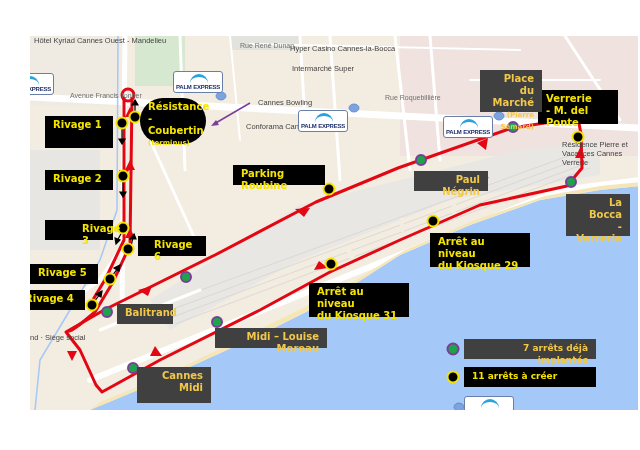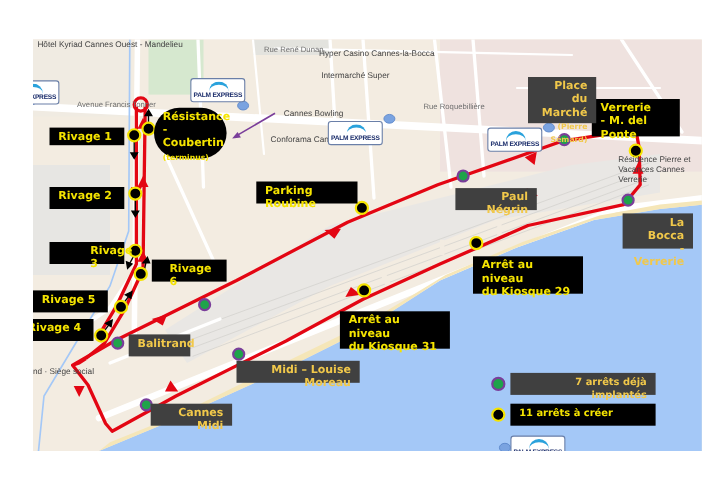--- a/index.html
+++ b/index.html
@@ -174,48 +174,48 @@
 
   <div class="lbl black" style="left:110px;top:62px;width:66px;height:46px;border-radius:23px;">
     <span style="display:block">Résistance</span>
     <span style="display:block">-Coubertin</span>
     <span class="small">(terminus)</span>
   </div>
   <div class="lbl black" style="left:508px;top:54px;width:80px;height:34px;">
     <span style="display:block">Verrerie</span>
     <span style="display:block">- M. del Ponte</span>
   </div>
-  <div class="lbl black" style="left:15px;top:80px;width:68px;height:16px;">Rivage 1</div>
+  <div class="lbl black" style="left:15px;top:80px;width:68px;height:32px;">Rivage 1</div>
   <div class="lbl black" style="left:15px;top:134px;width:68px;height:20px;">Rivage  2</div>
   <div class="lbl black" style="left:15px;top:184px;width:68px;height:20px;padding-left:37px;">Rivage  3</div>
   <div class="lbl black" style="left:108px;top:200px;width:68px;height:20px;padding-left:16px;">Rivage  6</div>
   <div class="lbl black" style="left:0px;top:228px;width:68px;height:20px;">Rivage  5</div>
   <div class="lbl black" style="left:-13px;top:254px;width:68px;height:20px;">Rivage  4</div>
   <div class="lbl black" style="left:203px;top:129px;width:92px;height:20px;">Parking Roubine</div>
   <div class="lbl black" style="left:400px;top:197px;width:100px;height:34px;">
     <span style="display:block">Arrêt au niveau</span>
     <span style="display:block">du Kiosque 29</span>
   </div>
   <div class="lbl black" style="left:279px;top:247px;width:100px;height:34px;">
     <span style="display:block">Arrêt au niveau</span>
     <span style="display:block">du Kiosque 31</span>
   </div>
 
   <div class="lbl teal" style="left:450px;top:34px;width:62px;height:42px;">
     <span style="display:block">Place du Marché</span>
     <span class="small">(Pierre Sémard)</span>
   </div>
   <div class="lbl teal" style="left:384px;top:135px;width:74px;height:20px;">Paul Négrin</div>
-  <div class="lbl teal" style="left:536px;top:158px;width:64px;height:32px;">
+  <div class="lbl teal" style="left:536px;top:158px;width:64px;height:42px;">
     <span style="display:block">La Bocca</span>
     <span style="display:block">- Verrerie</span>
   </div>
   <div class="lbl teal" style="left:87px;top:268px;width:56px;height:20px;">Balitrand</div>
   <div class="lbl teal" style="left:185px;top:292px;width:112px;height:20px;">Midi – Louise Moreau</div>
-  <div class="lbl teal" style="left:107px;top:331px;width:74px;height:20px;">Cannes Midi</div>
+  <div class="lbl teal" style="left:107px;top:331px;width:74px;height:36px;">Cannes Midi</div>
 
   <div>
     <svg style="position:absolute;left:415px;top:305px;" width="16" height="16">
         <circle cx="8" cy="8" r="5.5" fill="#1fa34a" stroke="#7a3e9a" stroke-width="2"></circle>
       </svg>
     <div class="lbl teal" style="left:434px;top:303px;width:132px;height:20px;font-size:9px;">7 arrêts déjà implantés</div>
     <svg style="position:absolute;left:415px;top:333px;" width="16" height="16">
         <circle cx="8" cy="8" r="5.5" fill="#000" stroke="#f5e400" stroke-width="2"></circle>
       </svg>
     <div class="lbl black" style="left:434px;top:331px;width:132px;height:20px;font-size:9px;">11 arrêts à créer</div>

